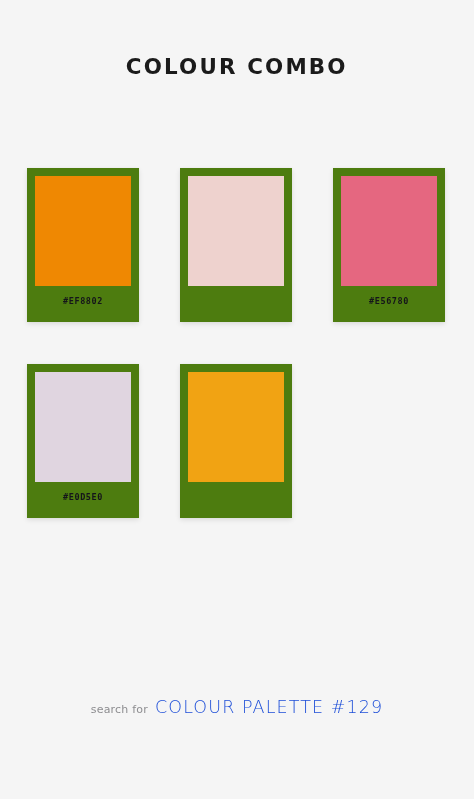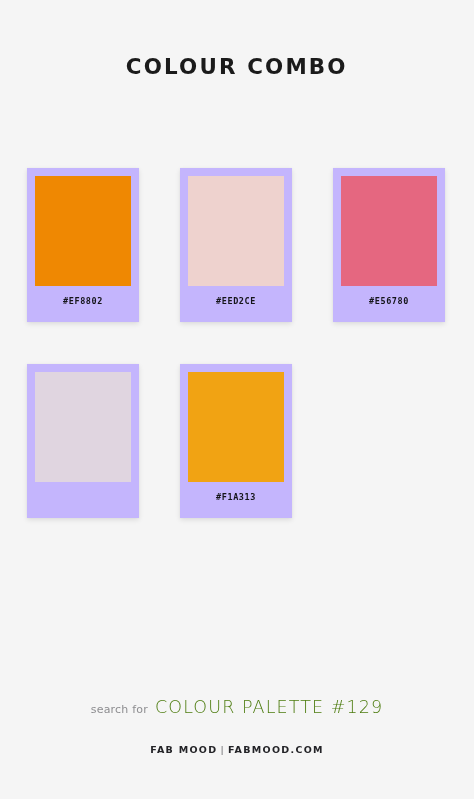--- a/index.html
+++ b/index.html
@@ -51,21 +51,21 @@
     display: grid;
     grid-template-columns: repeat(3, 112px);
     grid-auto-rows: 154px;
     column-gap: 41px;
     row-gap: 42px;
   }
 
   .card {
     width: 112px;
     height: 154px;
-    background: #c4b5fd;
+    background: #4d7c0f;
     box-sizing: border-box;
     padding: 8px 8px 0 8px;
     box-shadow: 0 2px 5px rgba(0,0,0,0.10), 0 0 1px rgba(0,0,0,0.05);
     display: flex;
     flex-direction: column;
     align-items: stretch;
   }
 
   .chip {
     width: 96px;
@@ -100,21 +100,21 @@
     font-size: 11px;
     font-weight: 400;
     color: #8d8d90;
     letter-spacing: 0.2px;
     vertical-align: baseline;
   }
   .footer-search .headline {
     font-family: "DejaVu Sans", sans-serif;
     font-size: 17.5px;
     font-weight: 300;
-    color: #4d7c0f;
+    color: #1d4ed8;
     letter-spacing: 1.1px;
     margin-left: 7px;
     vertical-align: baseline;
   }
 
   .footer-brand {
     position: absolute;
     top: 744px;
     left: 0;
     width: 474px;
@@ -143,41 +143,37 @@
 
   <div class="grid">
 
     <div class="card">
       <div class="chip" style="background:#EF8802;"></div>
       <div class="chip-label">#EF8802</div>
     </div>
 
     <div class="card">
       <div class="chip" style="background:#EED2CE;"></div>
-      <div class="chip-label">#EED2CE</div>
     </div>
 
     <div class="card">
       <div class="chip" style="background:#E56780;"></div>
       <div class="chip-label">#E56780</div>
     </div>
 
     <div class="card">
       <div class="chip" style="background:#E0D5E0;"></div>
+      <div class="chip-label">#E0D5E0</div>
     </div>
 
 
     <div class="card">
       <div class="chip" style="background:#F1A313;"></div>
-      <div class="chip-label">#F1A313</div>
     </div>
 
   </div>
 
   <div class="footer-search">
     <span class="lead">search for</span><span class="headline">COLOUR  PALETTE #129</span>
   </div>
 
-  <div class="footer-brand">
-    <span>FAB MOOD</span><span class="sep">|</span><span>FABMOOD.COM</span>
-  </div>
 
 </div>
 
 </body></html>

